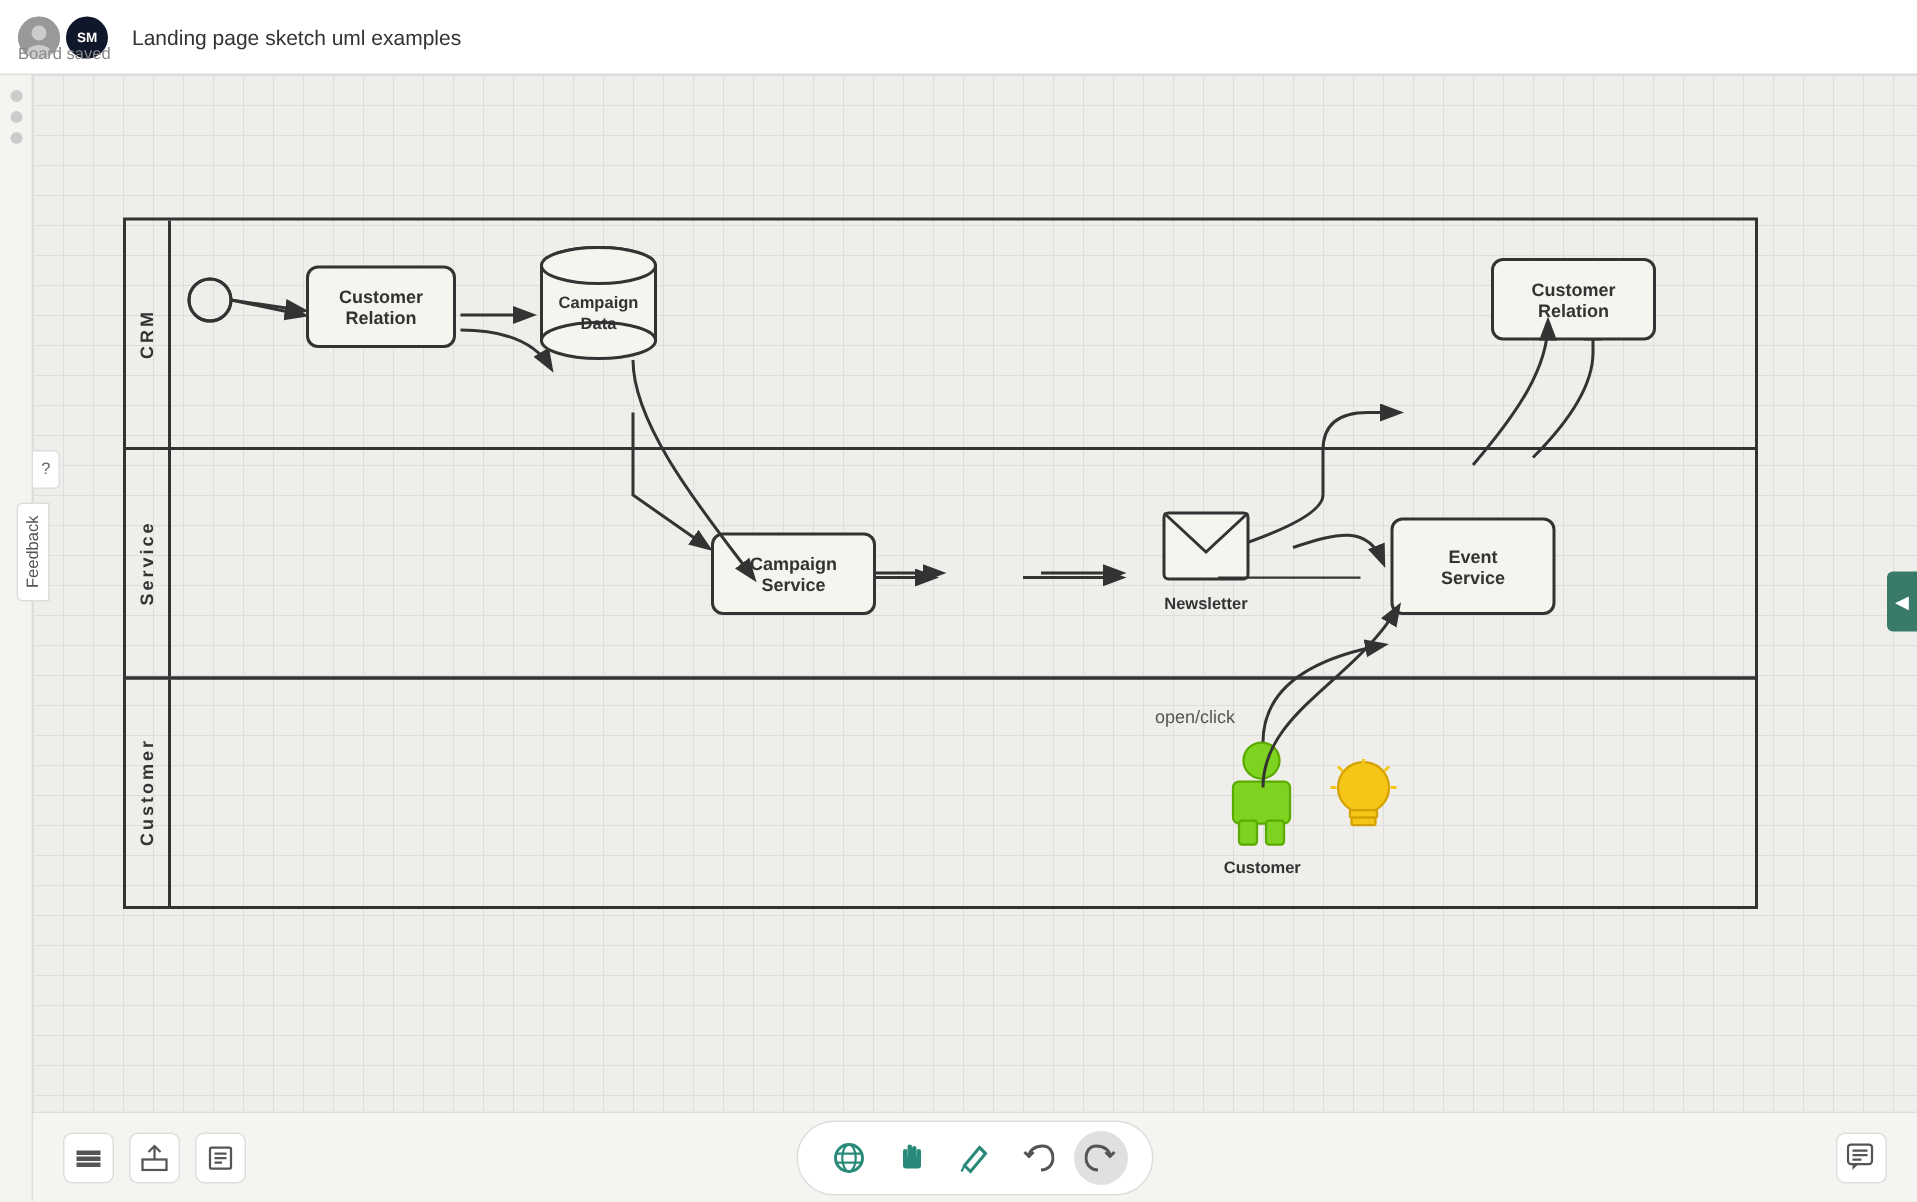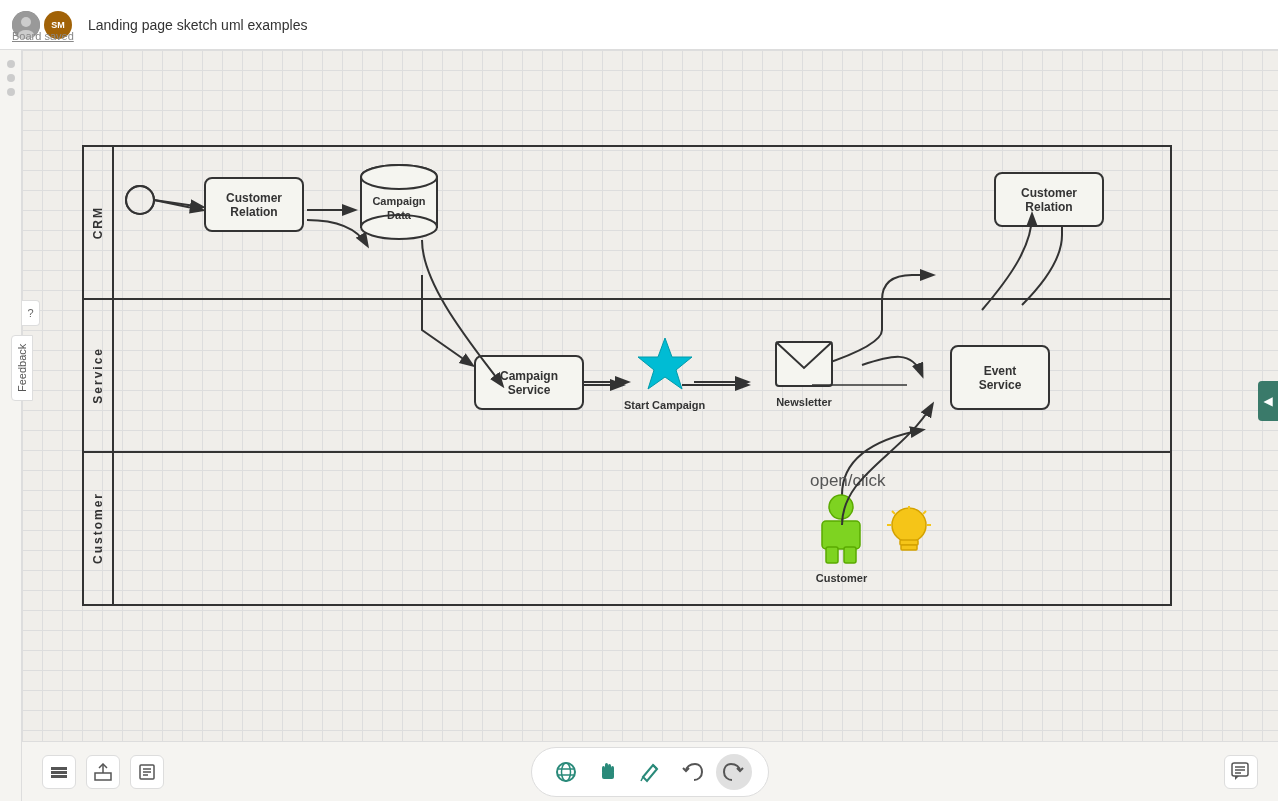--- a/index.html
+++ b/index.html
@@ -29,32 +29,31 @@
       align-items: center;
       gap: 4px;
     }
     .avatar {
       width: 28px; height: 28px;
       border-radius: 50%;
       display: flex; align-items: center; justify-content: center;
       font-size: 10px; font-weight: bold; color: #fff;
     }
     .avatar-img { background: #888; overflow: hidden; }
-    .avatar-sm { background: #a16207; font-size: 9px; }
+    .avatar-sm { background: #0f172a; font-size: 9px; }
     #header .title {
       margin-left: 16px;
       font-size: 14px;
       color: #333;
     }
     #header .board-saved {
       position: absolute;
       top: 30px; left: 12px;
       font-size: 11px;
       color: #888;
-      text-decoration: underline;
     }
 
     
     #left-sidebar {
       position: absolute;
       top: 50px; left: 0;
       width: 22px;
       bottom: 0;
       background: #f5f4f1;
       border-right: 1px solid #ddd;
@@ -386,48 +385,42 @@
     <div class="swim-lane" id="lane-service">
       <div class="lane-label">
         <span>Service</span>
       </div>
       <div class="lane-content">
 
         <div class="uml-box" style="left:360px;top:55px;width:110px;height:55px;">
           <span style="font-size:12px;font-weight:bold;">Campaign<br>Service</span>
         </div>
 
-        <div style="position:absolute;left:510px;top:35px;text-align:center;">
-          <svg width="60" height="60" viewBox="0 0 60 60">
-            <polygon points="30,3 37,22 57,22 41,35 47,54 30,42 13,54 19,35 3,22 23,22" fill="#00bcd4" stroke="#009aaa" stroke-width="1"></polygon>
-          </svg>
-          <div class="element-label">Start Campaign</div>
-        </div>
 
         <div style="position:absolute;left:660px;top:40px;">
           <svg width="60" height="50" viewBox="0 0 60 50">
             <rect x="2" y="2" width="56" height="44" rx="3" fill="#f5f5f0" stroke="#333" stroke-width="2"></rect>
             <polyline points="2,2 30,28 58,2" fill="none" stroke="#333" stroke-width="2"></polyline>
           </svg>
           <div class="element-label" style="margin-top:2px;">Newsletter</div>
         </div>
 
-        <div class="uml-box" style="left:836px;top:45px;width:100px;height:65px;">
+        <div class="uml-box" style="left:813px;top:45px;width:110px;height:65px;">
           <span style="font-size:12px;font-weight:bold;">Event<br>Service</span>
         </div>
       </div>
     </div>
 
     <div class="swim-lane" id="lane-customer">
       <div class="lane-label">
         <span>Customer</span>
       </div>
       <div class="lane-content">
 
-        <div style="position:absolute;left:696px;top:18px;font-size:17px;color:#555;">open/click</div>
+        <div style="position:absolute;left:656px;top:18px;font-size:12px;color:#555;">open/click</div>
 
         <div style="position:absolute;left:700px;top:40px;text-align:center;">
           <svg width="55" height="75" viewBox="0 0 55 75">
 
             <circle cx="27" cy="14" r="12" fill="#7ed321" stroke="#5aaa00" stroke-width="1.5"></circle>
 
             <rect x="8" y="28" width="38" height="28" rx="4" fill="#7ed321" stroke="#5aaa00" stroke-width="1.5"></rect>
 
             <rect x="12" y="54" width="12" height="16" rx="2" fill="#7ed321" stroke="#5aaa00" stroke-width="1.5"></rect>
             <rect x="30" y="54" width="12" height="16" rx="2" fill="#7ed321" stroke="#5aaa00" stroke-width="1.5"></rect>

